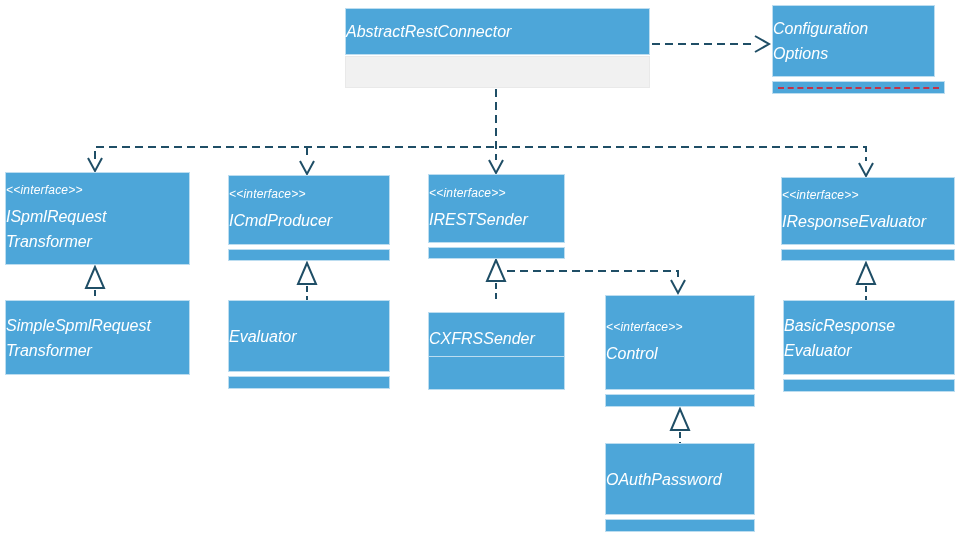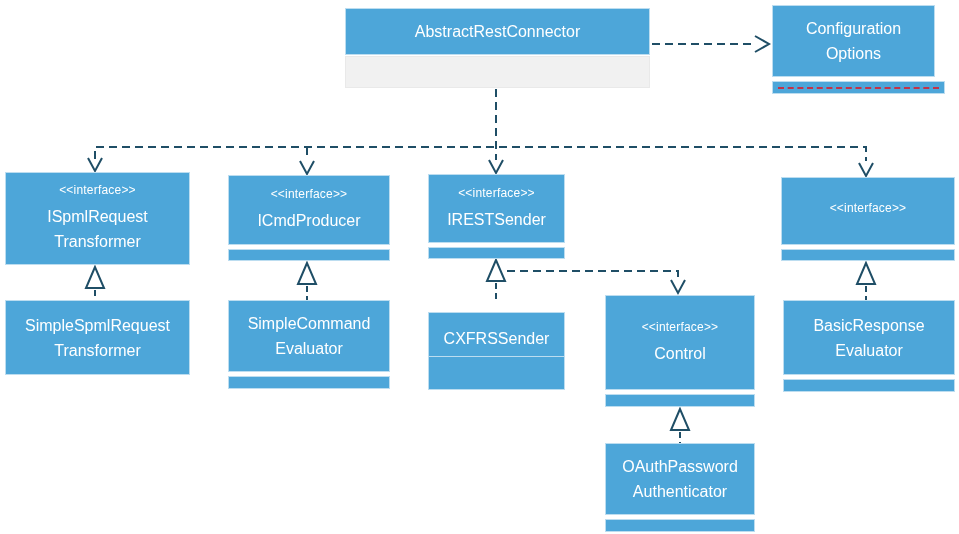--- a/index.html
+++ b/index.html
@@ -5,21 +5,21 @@
   * { margin:0; padding:0; box-sizing:border-box; }
   html,body { background:#ffffff; }
   #canvas {
     position:relative; width:959px; height:534px; background:#ffffff;
     font-family:"Liberation Sans", sans-serif; overflow:hidden;
   }
   svg.wires { position:absolute; left:0; top:0; width:959px; height:534px; }
   .node {
     position:absolute; background:#4DA6D9; border:1px solid #BCDDF0;
     color:#ffffff; display:flex; flex-direction:column;
-    align-items:center; justify-content:center; text-align:center;
+    align-items:flex-start; justify-content:center; text-align:center;font-style:italic;
   }
   .stereo { font-size:12px; line-height:14px; margin-bottom:7px; letter-spacing:0.2px; }
   .nline  { font-size:16px; line-height:25px; font-weight:400; }
   .strip  { position:absolute; background:#4DA6D9; border:1px solid #BCDDF0;
             display:flex; align-items:center; justify-content:center; }
   .gray-compartment { position:absolute; background:#F1F1F1; border:1px solid #E9E9E9; }
   .empty-compartment { position:absolute; background:#4DA6D9; border:1px solid #BCDDF0; }
   .red-dash { width:94%; height:0; border-top:2px dashed #C23349; }
   .wire   { stroke:#1F4E66; stroke-width:2; fill:none; }
   .dashed { stroke-dasharray:8 5; }
@@ -90,30 +90,30 @@
   <div class="strip" style="left:228px;top:249px;width:162px;height:12px;"></div>
 
   <div class="node" style="left:428px;top:174px;width:137px;height:69px;">
     <div class="stereo">&lt;&lt;interface&gt;&gt;</div>
     <div class="nline">IRESTSender</div>
   </div>
   <div class="strip" style="left:428px;top:247px;width:137px;height:12px;"></div>
 
   <div class="node" style="left:781px;top:177px;width:174px;height:68px;">
     <div class="stereo">&lt;&lt;interface&gt;&gt;</div>
+    <div class="nline">IResponseEvaluator</div>
   </div>
   <div class="strip" style="left:781px;top:249px;width:174px;height:12px;"></div>
 
   <div class="node" style="left:5px;top:300px;width:185px;height:75px;">
     <div class="nline">SimpleSpmlRequest</div>
     <div class="nline">Transformer</div>
   </div>
 
   <div class="node" style="left:228px;top:300px;width:162px;height:72px;">
-    <div class="nline">SimpleCommand</div>
     <div class="nline">Evaluator</div>
   </div>
   <div class="strip" style="left:228px;top:376px;width:162px;height:13px;"></div>
 
   <div class="node" style="left:428px;top:312px;width:137px;height:52px;">
     <div class="nline">CXFRSSender</div>
   </div>
   <div class="empty-compartment" style="left:428px;top:356px;width:137px;height:34px;"></div>
 
   <div class="node" style="left:605px;top:295px;width:150px;height:95px;">
@@ -123,17 +123,16 @@
   <div class="strip" style="left:605px;top:394px;width:150px;height:13px;"></div>
 
   <div class="node" style="left:783px;top:300px;width:172px;height:75px;">
     <div class="nline">BasicResponse</div>
     <div class="nline">Evaluator</div>
   </div>
   <div class="strip" style="left:783px;top:379px;width:172px;height:13px;"></div>
 
   <div class="node" style="left:605px;top:443px;width:150px;height:72px;">
     <div class="nline">OAuthPassword</div>
-    <div class="nline">Authenticator</div>
   </div>
   <div class="strip" style="left:605px;top:519px;width:150px;height:13px;"></div>
 
 </div>
 
 </body></html>

